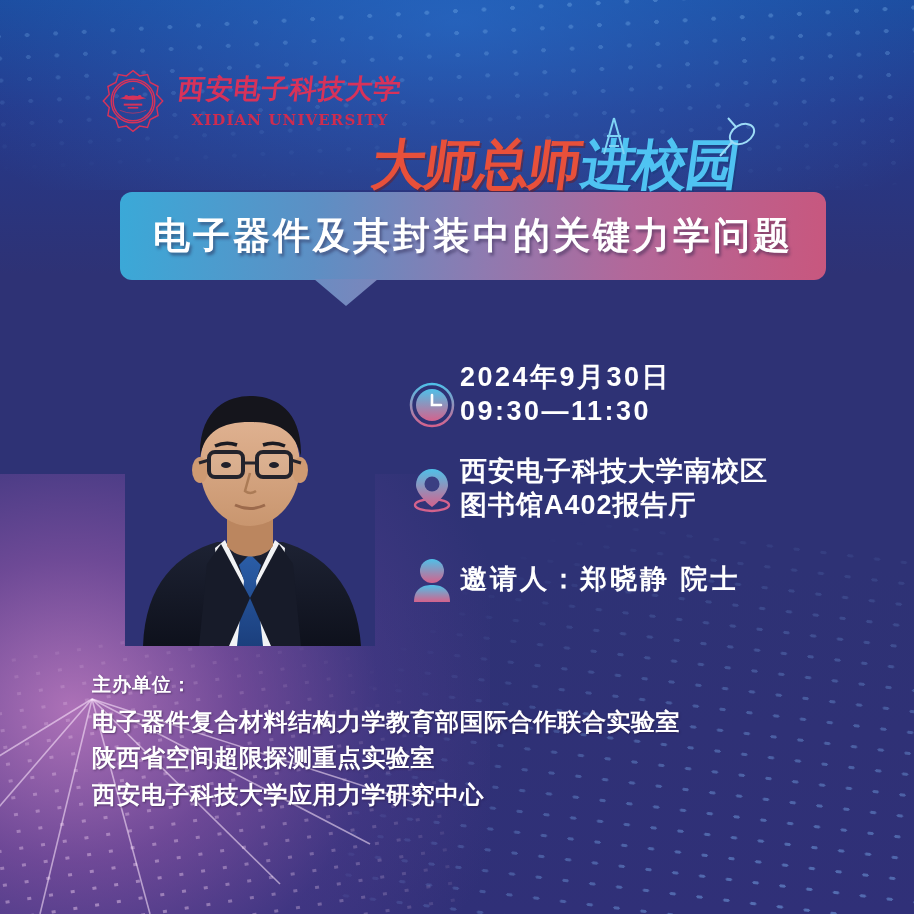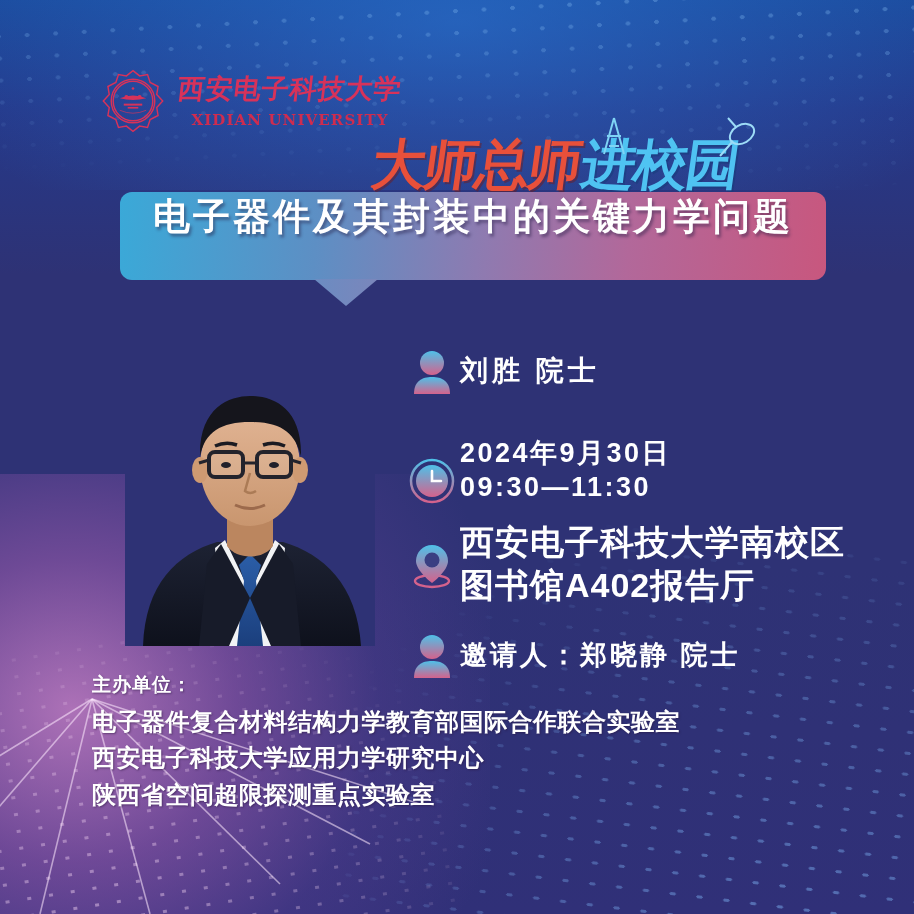--- a/index.html
+++ b/index.html
@@ -66,21 +66,21 @@
   }
   .camp-red{color:#e8503a;transform:skewX(-8deg);letter-spacing:-2px;
     text-shadow:2px 2px 0 rgba(120,25,20,.45);}
   .camp-cyan{color:#4fc3f2;transform:skewX(-8deg);letter-spacing:-2px;margin-left:2px;
     text-shadow:2px 2px 0 rgba(20,60,120,.5);}
   .camp-deco{position:absolute;left:352px;top:52px;width:420px;height:100px;pointer-events:none;}
   
   .title-banner{
     position:absolute;left:120px;top:192px;width:706px;height:88px;border-radius:12px;
     background:linear-gradient(95deg,#3aa9d8 0%,#5d8fc4 28%,#8f7ab0 52%,#b2689a 72%,#c8577e 100%);
-    display:flex;align-items:flex-start;justify-content:center;
+    display:flex;align-items:center;justify-content:center;
   }
   .title-text{
     color:#ffffff;font-size:37px;font-weight:700;letter-spacing:3px;white-space:nowrap;
     text-shadow:2px 3px 3px rgba(40,30,70,.45);
   }
   .title-tail{
     position:absolute;left:314px;top:279px;width:64px;height:27px;
     background:linear-gradient(95deg,#6b8cc2,#7b86bb);
     clip-path:polygon(0 0,100% 0,50% 100%);
   }
@@ -90,21 +90,21 @@
   
   .info{position:absolute;left:404px;top:340px;width:470px;}
   .info-row{display:flex;align-items:flex-start;margin-bottom:14px;}
   .info-row .ico{width:56px;flex:0 0 56px;display:flex;justify-content:center;padding-top:2px;}
   .info-row .txt{color:#ffffff;font-size:28px;font-weight:700;line-height:1.26;letter-spacing:1.5px;}
   .row-speaker{height:62px;align-items:center;}
   .row-speaker .txt{letter-spacing:4px;}
   .row-time{height:88px;align-items:flex-end;}
   .row-time .txt{letter-spacing:2.5px;font-size:27px;}
   .row-place{height:92px;align-items:center;}
-  .row-place .txt{font-size:34px;letter-spacing:1px;}
+  .row-place .txt{font-size:27px;letter-spacing:1px;}
   .row-invite{height:62px;align-items:center;}
   .row-invite .txt{letter-spacing:3px;font-size:27px;}
   
   .org{position:absolute;left:92px;top:672px;width:760px;}
   .org-label{color:#fff;font-size:19px;font-weight:700;letter-spacing:1px;margin-bottom:6px;
     text-shadow:1px 1px 2px rgba(40,20,60,.5);}
   .org-line{color:#fff;font-size:24px;font-weight:700;letter-spacing:.5px;line-height:1.52;
     text-shadow:1px 1px 2px rgba(40,20,60,.5);white-space:nowrap;}
 </style>
 </head>
@@ -227,37 +227,20 @@
       <path d="M90 68 q11 -5 22 -1" stroke="#1b1b22" stroke-width="3.5" fill="none"></path>
       <path d="M138 67 q11 -4 22 1" stroke="#1b1b22" stroke-width="3.5" fill="none"></path>
 
       <path d="M125 95 l-5 18 q5 4 11 0" stroke="#ab7b56" stroke-width="2.5" fill="none"></path>
       <path d="M110 127 q15 7 30 0" stroke="#9c6a4c" stroke-width="3" fill="none"></path>
     </svg>
   </div>
 
   <div class="info">
 
-    <div class="info-row row-speaker">
-      <div class="ico">
-        <svg width="42" height="44" viewBox="0 0 42 44">
-          <defs>
-              <linearGradient id="g1" x1="0" y1="0" x2="0" y2="1">
-            <stop offset="0%" stop-color="#4fc0e8"></stop>
-                <stop offset="100%" stop-color="#d4628c"></stop>
-              </linearGradient>
-            </defs>
-          <circle cx="21" cy="13" r="12" fill="url(#g1)"></circle>
-          <path d="M3 44 C3 31 11 27 21 27 C31 27 39 31 39 44 Z" fill="url(#g1)"></path>
-        </svg>
-      </div>
-      <div class="txt">
-        <div>刘胜 院士</div>
-      </div>
-    </div>
 
     <div class="info-row row-time">
       <div class="ico">
         <svg width="46" height="46" viewBox="0 0 46 46">
           <defs>
               <linearGradient id="g2" x1="0" y1="0" x2="0" y2="1">
             <stop offset="0%" stop-color="#4fc0e8"></stop>
                 <stop offset="100%" stop-color="#d4628c"></stop>
               </linearGradient>
             </defs>
@@ -307,17 +290,17 @@
       </div>
       <div class="txt">
         <div>邀请人：郑晓静 院士</div>
       </div>
     </div>
   </div>
 
   <div class="org">
     <div class="org-label">主办单位：</div>
     <div class="org-line">电子器件复合材料结构力学教育部国际合作联合实验室</div>
+    <div class="org-line">陕西省空间超限探测重点实验室</div>
     <div class="org-line">西安电子科技大学应用力学研究中心</div>
-    <div class="org-line">陕西省空间超限探测重点实验室</div>
   </div>
 
 </div>
 
 </body></html>

